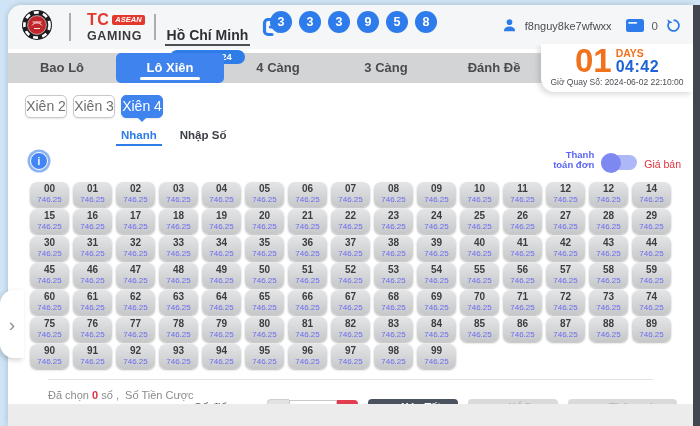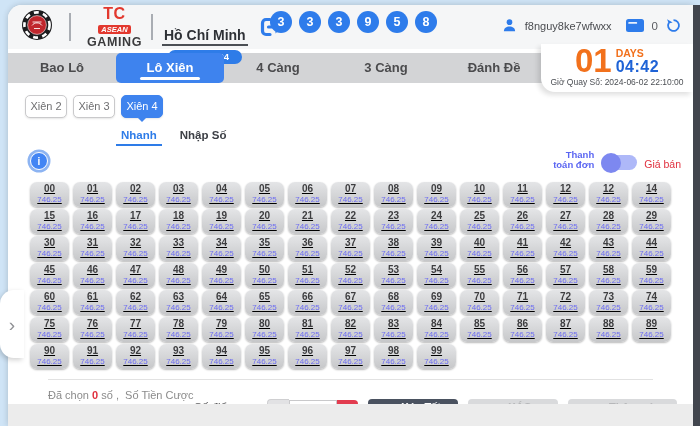--- a/index.html
+++ b/index.html
@@ -10,21 +10,21 @@
   }
   .dark-strip{position:absolute;top:5px;right:0;bottom:0;width:7px;background:#42464e;z-index:60;}
   .panel{
     position:absolute;left:8px;top:5px;right:7px;bottom:0;background:#ffffff;
     border-radius:14px 0 0 0;box-shadow:0 0 6px rgba(0,0,0,.18);
   }
   
   .header{height:44px;background:#f5f6f7;border-radius:14px 0 0 0;position:relative;display:flex;align-items:center;}
   .brand{display:flex;align-items:center;margin-left:13px;gap:7px;}
   .brand-text{line-height:1;}
-  .brand-top{display:flex;align-items:center;gap:3px;flex-direction:column;}
+  .brand-top{display:flex;align-items:center;gap:3px;}
   .brand-tc{color:#e2382e;font-weight:bold;font-size:16px;letter-spacing:.5px;}
   .brand-asean{background:#e2382e;color:#fff;font-weight:bold;font-size:7.5px;padding:1px 3px;border-radius:2px;font-style:italic;}
   .brand-gaming{color:#3a3a3c;font-weight:bold;font-size:12.5px;letter-spacing:.6px;margin-top:2px;}
   .vdiv{width:2px;height:26px;background:#a9adb3;margin:0 9px;}
   .region{text-align:center;}
   .region-name{font-size:14px;font-weight:bold;color:#2e3136;border-bottom:2px solid #4b4f55;padding:0 2px 1px 2px;margin-top:36px;}
   .date-pill{margin-top:3px;background:#2e7ce8;color:#fff;font-size:9.5px;font-weight:bold;padding:1px 13px 2px;border-radius:8px;display:inline-block;}
   .exit-icon{margin-left:12px;cursor:pointer;}
   .draw{position:absolute;left:262px;top:3px;text-align:center;}
   .draw-label{font-size:10.5px;font-weight:bold;color:#3a3d42;}
@@ -44,39 +44,39 @@
     border-radius:0 0 0 14px;box-shadow:-3px 3px 5px rgba(0,0,0,.12);text-align:center;}
   .cd-main{display:flex;justify-content:center;align-items:flex-start;gap:4px;height:32px;margin-top:1px;}
   .cd-days-num{font-size:33px;font-weight:bold;color:#f2711c;line-height:32px;}
   .cd-right{text-align:left;margin-top:3px;}
   .cd-days-label{font-size:10.5px;font-weight:bold;color:#f2711c;line-height:11px;}
   .cd-time{font-size:16px;font-weight:bold;color:#1f63d6;line-height:16px;letter-spacing:.5px;}
   .cd-drawtime{font-size:8.5px;font-weight:normal;color:#4c4f54;margin-top:0;}
   
   .subtabs{display:flex;gap:6px;margin:12px 0 0 17px;}
   .subtab{width:40px;height:21px;line-height:21px;text-align:center;background:#fff;border:1px solid #c9c9cb;
-    border-radius:5px;font-size:11px;color:#6f6f71;box-shadow:0 1px 2px rgba(0,0,0,.1);cursor:pointer;}
+    border-radius:5px;font-size:14px;color:#6f6f71;box-shadow:0 1px 2px rgba(0,0,0,.1);cursor:pointer;}
   .subtab.active{background:#3e83ee;color:#fff;border-color:#3e83ee;position:relative;}
   .subtab.active::after{content:"";position:absolute;left:50%;margin-left:-5px;top:100%;border:5px solid transparent;border-top-color:#3e83ee;}
   
   .modes{margin:11px 0 0 108px;display:flex;gap:16px;font-size:11.5px;font-weight:bold;}
   .mode-fast{color:#2e7ce8;border-bottom:2px solid #2e7ce8;padding:0 5px 3px;cursor:pointer;}
   .mode-input{color:#3c3f45;padding:0 2px;cursor:pointer;}
   
   .info-row{position:relative;height:20px;margin-top:8px;}
   .info-icon{position:absolute;left:22px;top:-2px;width:16px;height:16px;border-radius:50%;background:#4285f4;
     border:1.5px solid #fff;box-shadow:0 0 0 2.5px #8db4f2;color:#fff;font-weight:bold;font-size:10px;
     display:flex;align-items:center;justify-content:center;cursor:pointer;}
   .pay-toggle{position:absolute;right:12px;top:-4px;display:flex;align-items:flex-end;gap:7px;}
   .pay-label{color:#5b66f2;font-size:9.5px;line-height:10px;text-align:right;width:44px;font-weight:bold;}
   .switch{width:36px;height:15px;border-radius:8px;background:#aeb8f8;position:relative;cursor:pointer;}
   .knob{position:absolute;left:0;top:-2.5px;width:20px;height:20px;border-radius:50%;background:#7d88f0;}
   .price-label{color:#e0313f;font-size:10.5px;}
   
-  .grid{margin:8px 22px 0 22px;display:grid;grid-template-columns:repeat(15,1fr);gap:2px 4px;text-decoration:underline;}
+  .grid{margin:8px 22px 0 22px;display:grid;grid-template-columns:repeat(15,1fr);gap:2px 4px;}
   .cell{height:24px;border-radius:7px;background:linear-gradient(#e4e5e7,#c6c7c9);
     box-shadow:0 1px 2px rgba(0,0,0,.28);text-align:center;padding-top:1px;cursor:pointer;}
   .cell-num{font-size:10px;font-weight:bold;color:#3e3e40;line-height:12px;}
   .cell-price{font-size:8px;color:#6c6cf2;line-height:9px;}
   
   .divider{margin:10px 40px 0 40px;border-top:1px solid #e2e2e2;}
   .actions{display:flex;align-items:center;margin:7px 16px 0 40px;}
   .summary{font-size:11px;color:#8b8b8b;line-height:17px;}
   .red{color:#e0313f;font-weight:bold;font-style:normal;}
   .spacer{flex:1;}

